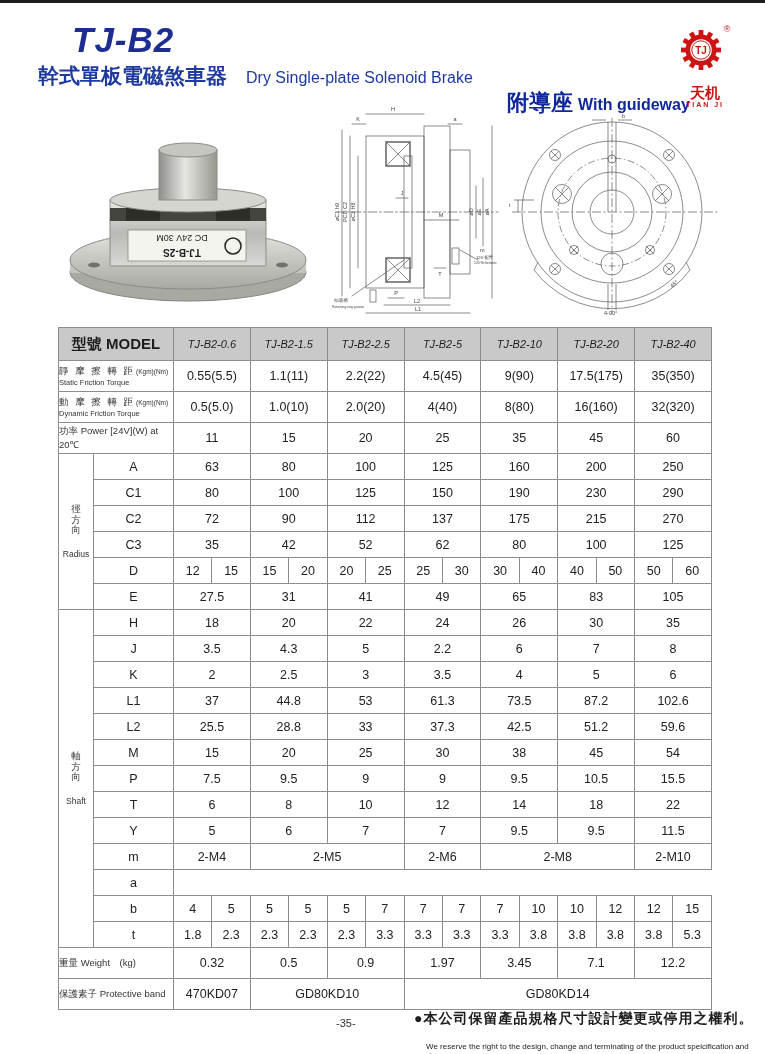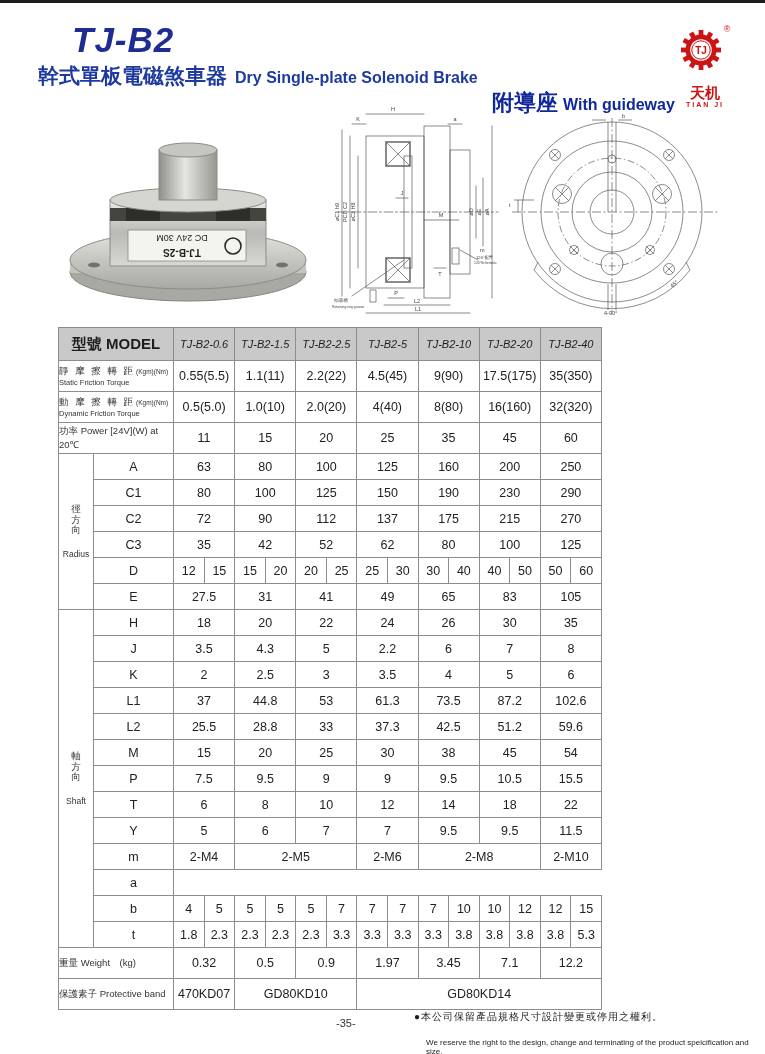--- a/index.html
+++ b/index.html
@@ -5,57 +5,57 @@
   html,body{margin:0;padding:0;background:#fff;}
   .page{position:relative;width:765px;height:1054px;background:#ffffff;overflow:hidden;
         font-family:"Liberation Sans", sans-serif;color:#222;}
   .scan-edge{position:absolute;left:0;top:0;width:765px;height:3px;background:#1c1c1c;}
 
   
   .title{position:absolute;left:36px;top:20px;font-size:35px;font-weight:bold;font-style:italic;
          color:#1e2d91;letter-spacing:1px;margin-left:36px;}
   .subtitle{position:absolute;left:38px;top:62px;white-space:nowrap;}
   .subtitle .zh{font-size:21px;font-weight:bold;color:#1e3a9f;text-align:center;}
-  .subtitle .en{font-size:16px;font-weight:bold;color:#1e3a9f;margin-left:8px;}
+  .subtitle .en{font-size:16px;font-weight:normal;color:#1e3a9f;margin-left:19px;}
   .guideway{position:absolute;left:492px;top:88px;white-space:nowrap;}
-  .guideway .zh{font-size:22px;font-weight:bold;color:#10289c;}
+  .guideway .zh{font-size:22px;font-weight:bold;color:#10289c;margin-left:15px;}
   .guideway .en{font-size:16px;font-weight:bold;color:#10289c;margin-left:5px;}
   .logo{position:absolute;left:660px;top:22px;width:90px;text-align:center;color:#cc1414;}
   .logo .brand-zh{font-size:15px;font-weight:bold;line-height:15px;margin-top:1px;}
   .logo .brand-en{font-size:7px;font-weight:bold;letter-spacing:2px;line-height:9px;}
 
   
   .photo{position:absolute;left:60px;top:112px;width:256px;height:200px;}
   .sectionview{position:absolute;left:330px;top:100px;width:175px;height:222px;}
   .frontview{position:absolute;left:504px;top:112px;width:224px;height:208px;}
   svg text{font-family:"Liberation Sans", sans-serif;}
 
   
   .spec-table{position:absolute;left:58px;top:327px;border-collapse:collapse;table-layout:fixed;
-              width:544px;background:#fff;}
+              width:654px;background:#fff;}
   .spec-table td,.spec-table th{border:1px solid #8d8d8d;padding:0;overflow:hidden;}
   .spec-table thead th{background:#c9c9c9;height:32px;color:#1d1d1d;}
   .model-h{font-size:15px;font-weight:bold;}
   .model-name{font-size:11px;font-weight:normal;font-style:italic;}
   .r-tall{height:31px;} .r-sm{height:26px;} .r-mid{height:31px;}
   .val{font-size:12.5px;text-align:center;color:#222;}
   .rowlab{text-align:left;padding:1px 3px;color:#333;}
   .lab-zh{font-size:9.5px;letter-spacing:2px;white-space:nowrap;}
   .lab-unit{font-size:6.5px;letter-spacing:0;margin-left:1px;}
   .lab-en{font-size:7.5px;letter-spacing:0;}
   .single{font-size:9.5px;}
   .grouplab{vertical-align:middle;text-align:center;color:#333;}
   .g-ch{font-size:9.5px;line-height:10.5px;}
   .g-en{font-size:8.5px;margin-top:13px;}
   .sublab{font-size:12.5px;text-align:center;color:#222;}
 
   
   .pageno{position:absolute;left:336px;top:1017px;font-size:11px;color:#333;}
   .disclaimer{position:absolute;left:414px;top:1010px;width:345px;color:#1d1d1d;}
-  .disclaimer .zh{font-size:10px;letter-spacing:1px;}
+  .disclaimer .zh{font-size:14px;letter-spacing:1px;font-weight:bold;}
   .disclaimer .en{font-size:8px;margin-top:14px;margin-left:12px;}
 </style>
 </head>
 <body>
 
 <div class="page">
   <div class="scan-edge"></div>
 
   <div class="title">TJ-B2</div>
   <div class="subtitle">

